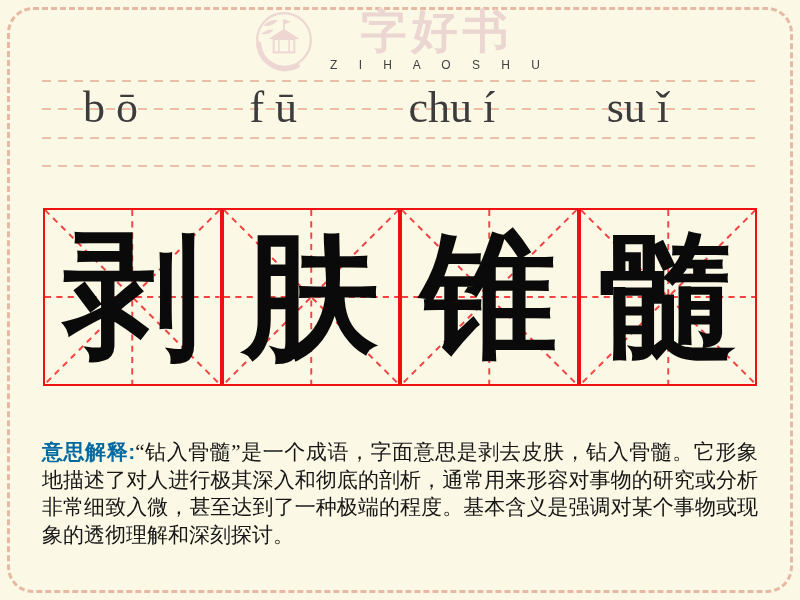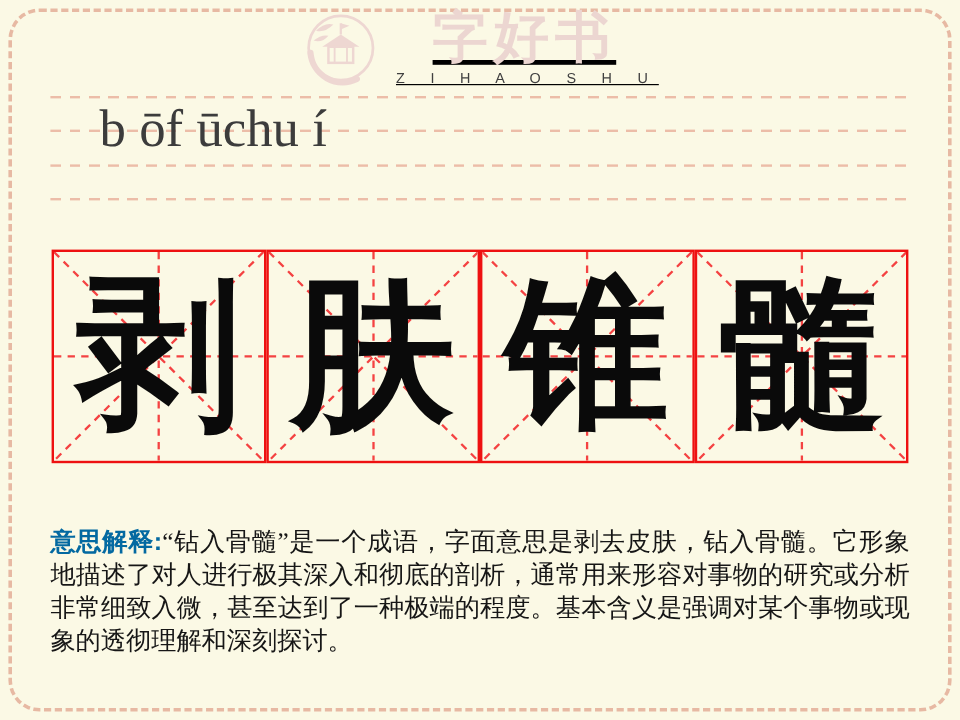--- a/index.html
+++ b/index.html
@@ -13,32 +13,32 @@
   
   .dashed-frame{
     position:absolute;inset:7px;border:3px dashed #e7b9a3;border-radius:26px;
     pointer-events:none;
   }
 
   
   .logo{position:absolute;top:6px;left:0;right:0;height:68px;
     display:flex;justify-content:center;align-items:center;gap:8px;}
   .logo-icon{width:66px;height:66px;display:block;}
-  .logo-text{display:flex;flex-direction:column;align-items:center;text-decoration:underline;}
+  .logo-text{display:flex;flex-direction:column;align-items:center;}
   .brand-cn{font-size:46px;line-height:1.05;font-weight:bold;color:#ecd6d1;letter-spacing:5px;}
   .brand-latin{font-size:12px;color:#404040;letter-spacing:9px;text-indent:5px;
     font-family:"Liberation Sans","DejaVu Sans",sans-serif;margin-top:1px;}
 
   
   .pinyin-line{position:absolute;left:42px;width:716px;height:2px;
     background:repeating-linear-gradient(90deg,#ecbda8 0 9px,transparent 9px 16px);}
   .pl1{top:80px}.pl2{top:108px}.pl3{top:137px}.pl4{top:165px}
   .pinyin-row{
     position:absolute;top:86px;left:83px;width:586px;
-    display:flex;
+    display:flex;justify-content:space-between;
     font-size:44px;line-height:1;color:#3c3c3c;white-space:pre;
   }
 
   
   .hanzi-row{position:absolute;top:208px;left:43px;width:714px;height:178px;display:flex;}
   .hanzi-cell{position:relative;flex:1;border:2px solid #ee1111;background:transparent;}
   .hanzi-cell svg{position:absolute;inset:0;width:100%;height:100%;}
   .hanzi-char{
     position:absolute;inset:0;display:flex;align-items:center;justify-content:center;
     font-size:136px;font-weight:bold;color:#0a0a0a;line-height:1;
@@ -86,20 +86,21 @@
 
   <div class="pinyin-line pl1"></div>
   <div class="pinyin-line pl2"></div>
   <div class="pinyin-line pl3"></div>
   <div class="pinyin-line pl4"></div>
 
   <div class="pinyin-row">
     <span>b ō</span>
     <span>f ū</span>
     <span>chu í</span>
+    <span>su ǐ</span>
   </div>
 
   <section class="hanzi-row">
     <div class="hanzi-cell">
       <svg preserveAspectRatio="none" viewBox="0 0 100 100">
         <g stroke="#f44242" stroke-width="1.1" stroke-dasharray="3.5 3" vector-effect="non-scaling-stroke">
           <line x1="0" y1="50" x2="100" y2="50"></line>
             <line x1="50" y1="0" x2="50" y2="100"></line>
           <line x1="0" y1="0" x2="100" y2="100"></line>
             <line x1="100" y1="0" x2="0" y2="100"></line>

